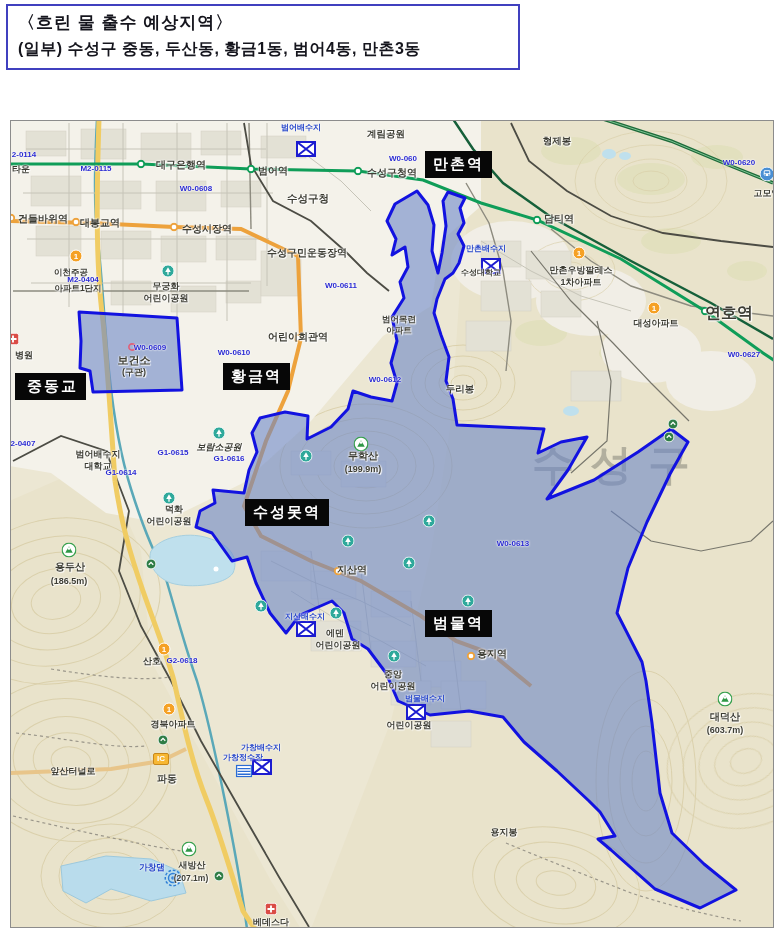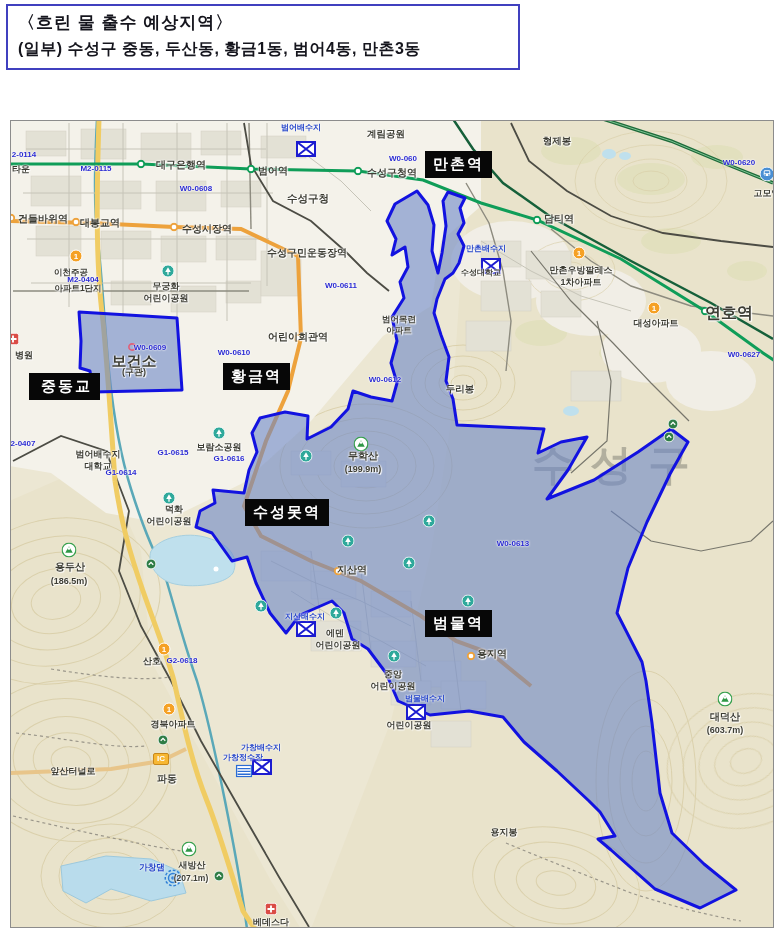--- a/index.html
+++ b/index.html
@@ -360,23 +360,23 @@
       <div class="lbl place" style="left: 352px; top: 348px; font-size: 9px;">(199.9m)</div>
       <div class="lbl place" style="left: 341px; top: 449px; font-size: 10px;">지산역</div>
       <div class="lbl place" style="left: 324px; top: 512px; font-size: 9px;">에덴</div>
       <div class="lbl place" style="left: 327px; top: 524px; font-size: 9px;">어린이공원</div>
       <div class="lbl place" style="left: 481px; top: 533px; font-size: 10px;">용지역</div>
       <div class="lbl place" style="left: 382px; top: 553px; font-size: 9px;">중앙</div>
       <div class="lbl place" style="left: 382px; top: 565px; font-size: 9px;">어린이공원</div>
       <div class="lbl place" style="left: 398px; top: 604px; font-size: 9px;">어린이공원</div>
       <div class="lbl place" style="left: 155px; top: 165px; font-size: 9px;">무궁화</div>
       <div class="lbl place" style="left: 155px; top: 177px; font-size: 9px;">어린이공원</div>
-      <div class="lbl place" style="left: 123px; top: 239px; font-size: 15px;">보건소</div>
+      <div class="lbl place" style="left: 123px; top: 239px; font-size: 11px;">보건소</div>
       <div class="lbl place" style="left: 123px; top: 251px; font-size: 9px;">(구관)</div>
-      <div class="lbl place" style="left: 208px; top: 326px; font-size: 9px;">보람소공원</div>
+      <div class="lbl place" style="left: 208px; top: 326px; font-size: 9px; font-style: italic;">보람소공원</div>
       <div class="lbl place" style="left: 87px; top: 333px; font-size: 9px;">범어배수지</div>
       <div class="lbl place" style="left: 87px; top: 345px; font-size: 9px;">대학교</div>
       <div class="lbl place" style="left: 163px; top: 388px; font-size: 9px;">덕화</div>
       <div class="lbl place" style="left: 158px; top: 400px; font-size: 9px;">어린이공원</div>
       <div class="lbl place" style="left: 59px; top: 446px; font-size: 10px; text-align: right;">용두산</div>
       <div class="lbl place" style="left: 58px; top: 460px; font-size: 9px;">(186.5m)</div>
       <div class="lbl place" style="left: 141px; top: 540px; font-size: 9px;">산호</div>
       <div class="lbl place" style="left: 162px; top: 603px; font-size: 9px;">경북아파트</div>
       <div class="lbl place" style="left: 62px; top: 650px; font-size: 9px;">앞산터널로</div>
       <div class="lbl place" style="left: 156px; top: 658px; font-size: 10px;">파동</div>
@@ -414,18 +414,18 @@
       <div class="lbl resv" style="left: 250px; top: 627px; font-size: 8px;">가창배수지</div>
       <div class="lbl resv" style="left: 232px; top: 637px; font-size: 8px;">가창정수장</div>
       <div class="lbl resv" style="left: 141px; top: 746px; font-size: 8.5px;">가창댐</div>
       <div class="lbl badge1" style="left: 65px; top: 135px; font-size: 8px;">1</div>
       <div class="lbl badge1" style="left: 568px; top: 132px; font-size: 8px;">1</div>
       <div class="lbl badge1" style="left: 643px; top: 187px; font-size: 8px;">1</div>
       <div class="lbl badge1" style="left: 158px; top: 588px; font-size: 8px;">1</div>
       <div class="lbl badge1" style="left: 153px; top: 528px; font-size: 8px;">1</div>
       <div class="lbl ic" style="left: 150px; top: 638px; font-size: 8px;">IC</div>
       <div class="st-box" style="left: 414px; top: 30px;">만촌역</div>
-      <div class="st-box" style="left: 18px; top: 252px; padding-left: 12px;">중동교</div>
+      <div class="st-box" style="left: 4px; top: 252px; padding-left: 12px;">중동교</div>
       <div class="st-box" style="left: 212px; top: 242px;">황금역</div>
       <div class="st-box" style="left: 234px; top: 370px; margin-top: 8px;">수성못역</div>
       <div class="st-box" style="left: 386px; top: 489px; margin-left: 28px;">범물역</div>
     </div>
 </div>
 
 </body></html>

